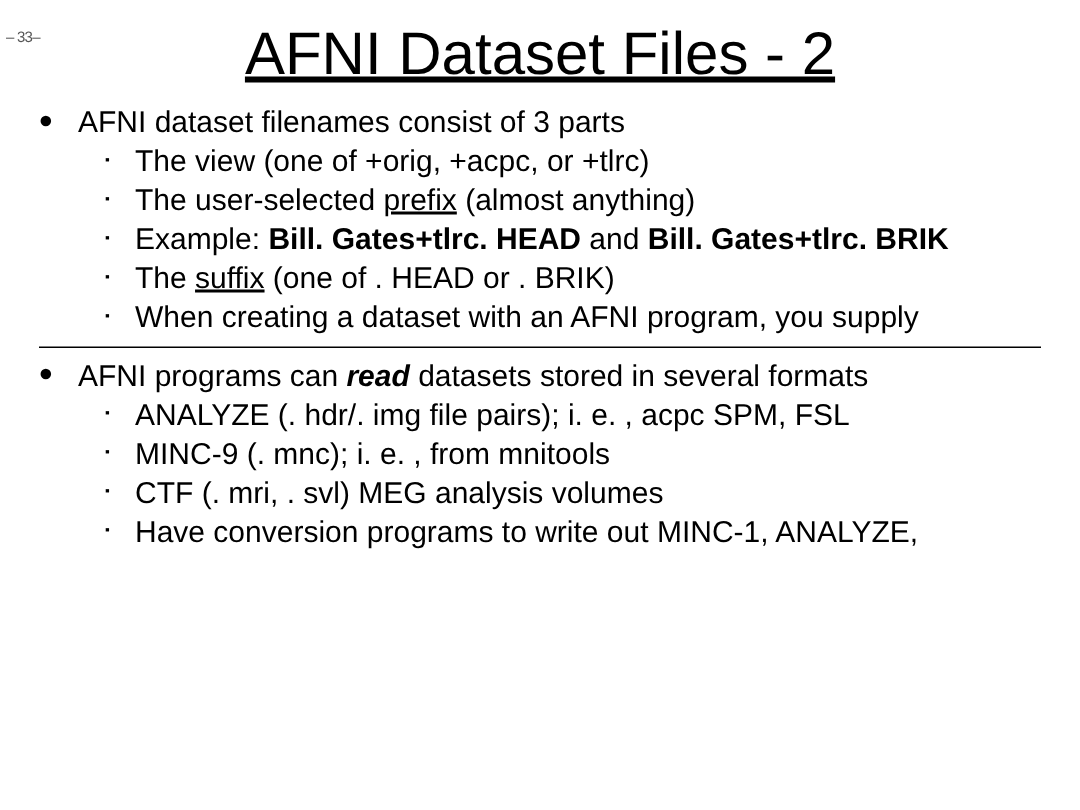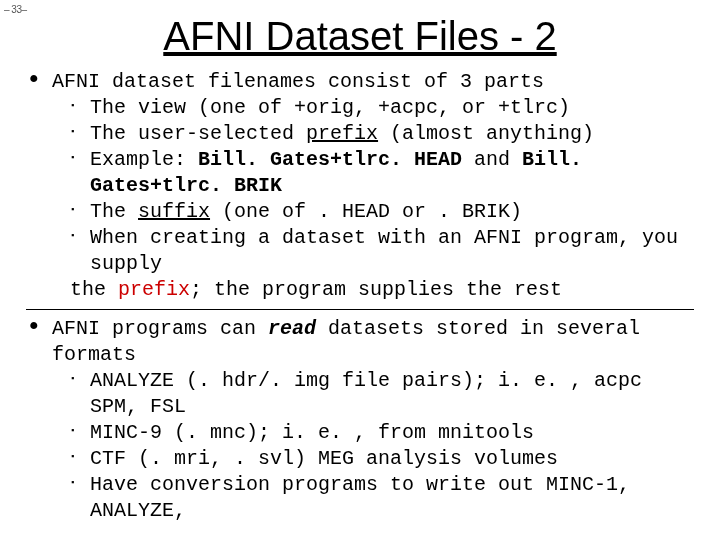--- a/index.html
+++ b/index.html
@@ -8,21 +8,21 @@
     width: 720px;
     height: 540px;
     background: #ffffff;
     font-family: Arial, Helvetica, sans-serif;
     color: #000;
     position: relative;
     overflow: hidden;
   }
   .pagenum {
     position: absolute;
-    top: 4px;
+    top: 20px;
     left: 4px;
     font-size: 10px;
     color: #555;
     letter-spacing: -0.5px;
   }
   .title {
     text-align: center;
     font-size: 40px;
     text-decoration: underline;
     margin-top: 14px;
@@ -30,21 +30,20 @@
   }
   .content {
     padding: 0 26px 0 26px;
     font-size: 20px;
     line-height: 1.3;
   }
   .top-item {
     position: relative;
     padding-left: 26px;
     margin-bottom: 4px;
-    font-family: Liberation Mono, monospace;
   }
   .top-item::before {
     content: "•";
     position: absolute;
     left: 0;
     top: -2px;
     font-size: 26px;
     line-height: 1;
   }
   .sub-list {
@@ -94,21 +93,20 @@
         <span>The user-selected </span><span class="ul">prefix</span><span> (almost anything)</span>
       </div>
       <div class="sub-item">
         <span>Example: </span><span class="b">Bill. Gates+tlrc. HEAD</span><span> and </span><span class="b">Bill. Gates+tlrc. BRIK</span>
       </div>
       <div class="sub-item">
         <span>The </span><span class="ul">suffix</span><span> (one of . HEAD or . BRIK)</span>
       </div>
       <div class="sub-item">
         <span>When creating a dataset with an AFNI program, you supply</span>
-        <span class="cont"><span>the </span><span class="red">prefix</span><span>; the program supplies the rest</span></span>
       </div>
     </div>
   </div>
 
   <hr class="sep">
 
   <div class="top-item">
     <span><span>AFNI programs can </span><b><i>read</i></b><span> datasets stored in several formats</span></span>
     <div class="sub-list">
       <div class="sub-item"><span>ANALYZE (. hdr/. img file pairs); i. e. , acpc SPM, FSL</span></div>

